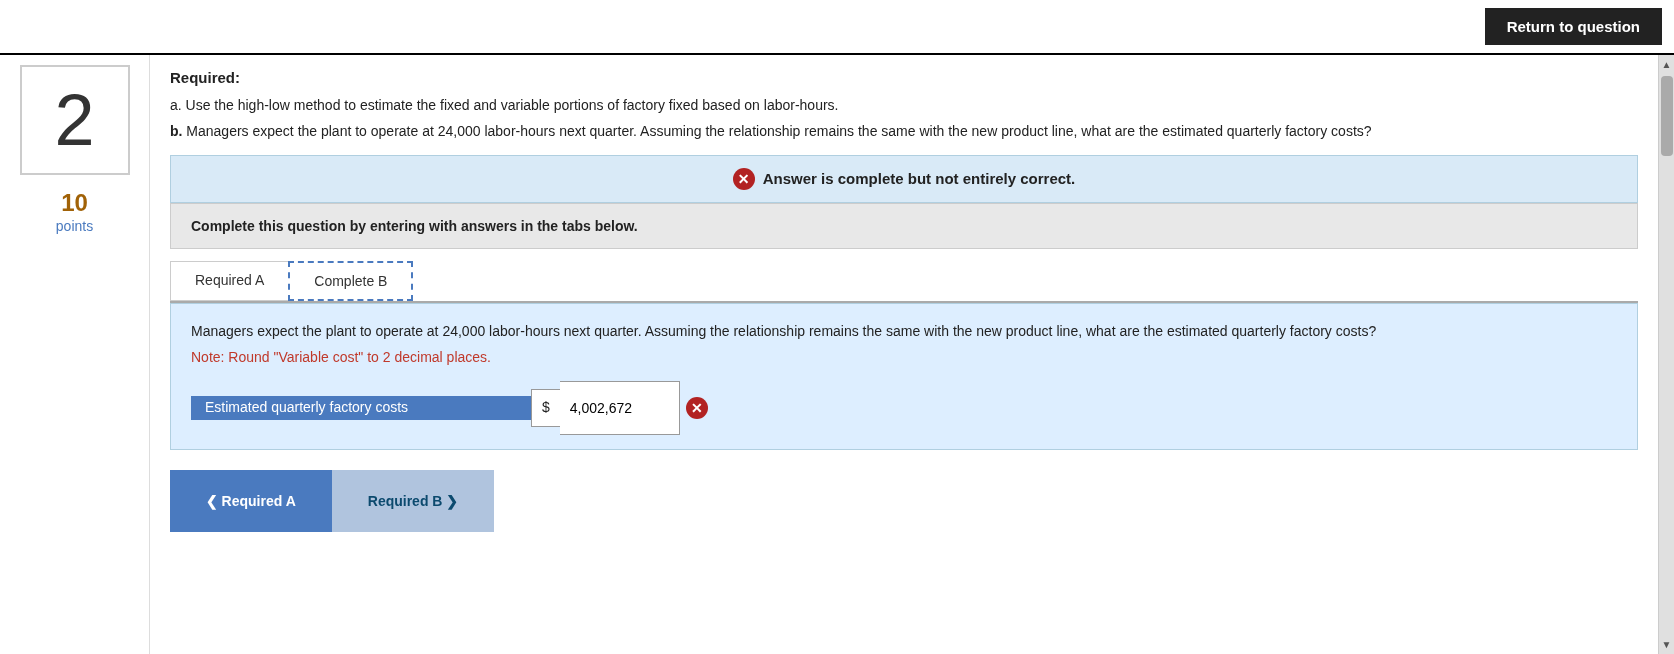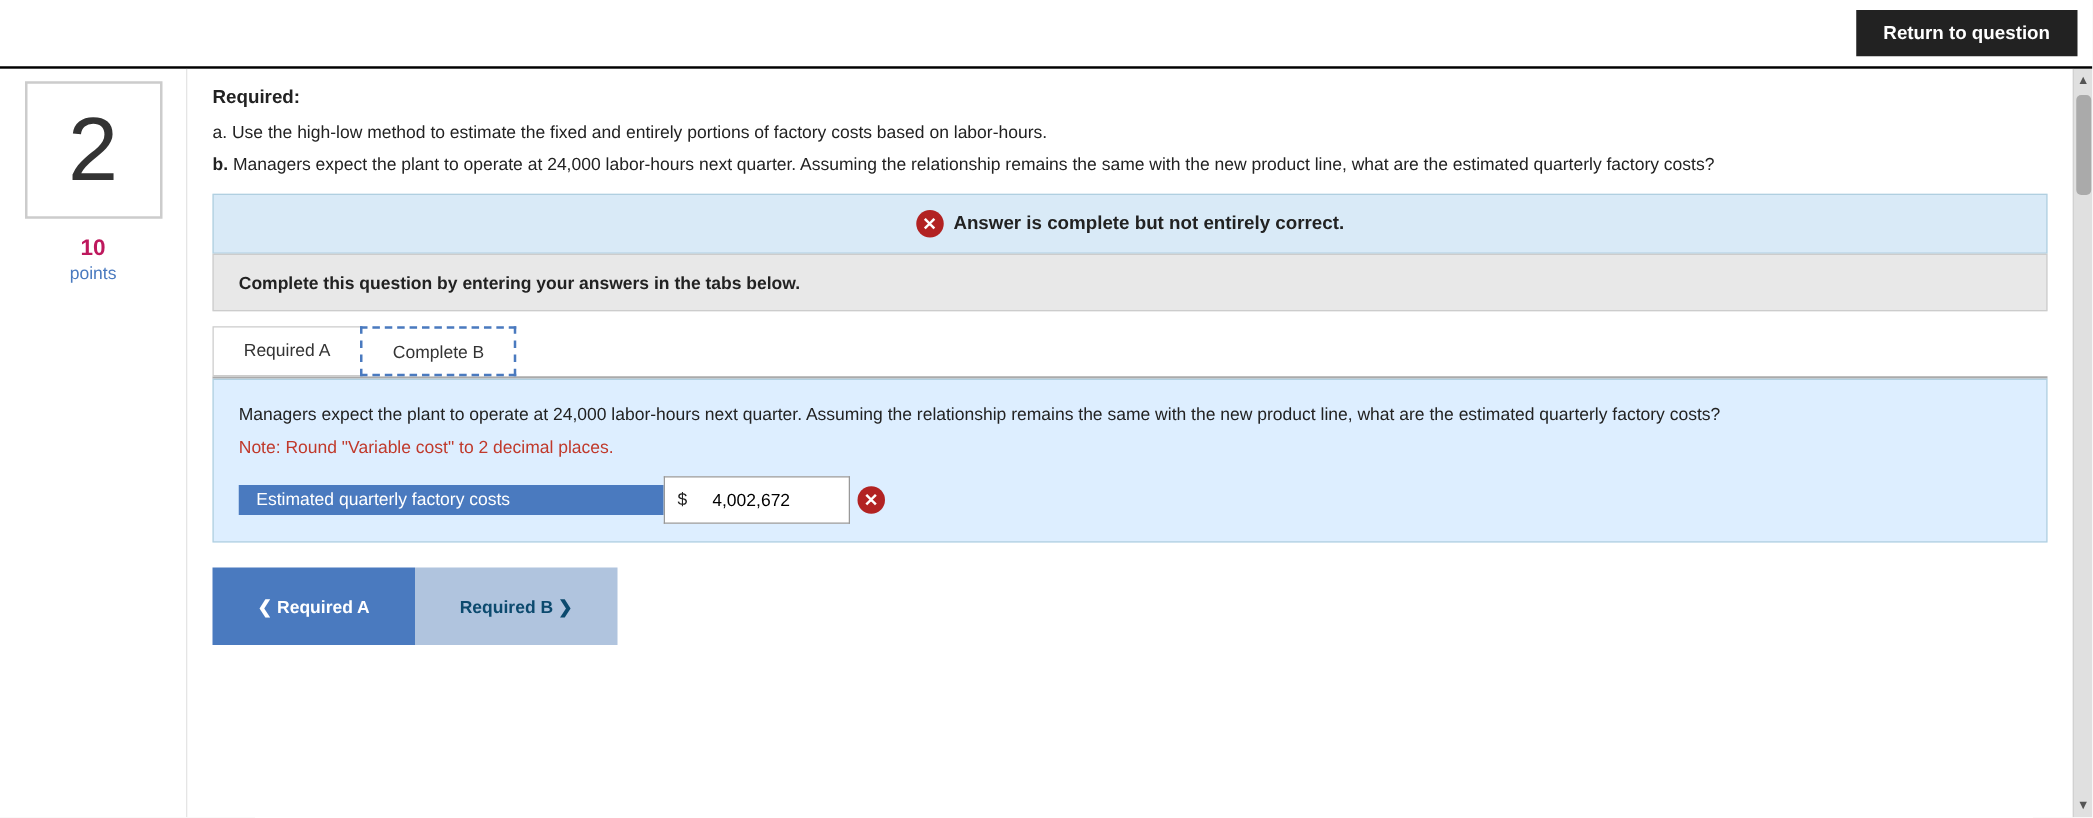--- a/index.html
+++ b/index.html
@@ -62,23 +62,23 @@
       border: 2px solid #ccc;
       display: flex;
       align-items: center;
       justify-content: center;
       font-size: 72px;
       font-weight: 300;
       color: #333;
       margin-bottom: 12px;
     }
     .points-label {
-      font-size: 18px;
-      font-weight: bold;
-      color: #be185d;
+      font-size: 24px;
+      font-weight: bold;
+      color: #a16207;
       line-height: 1.3;
     }
     .points-text {
       font-size: 14px;
       color: #4a7abf;
     }
 
     
     .right-panel {
       flex: 1;
@@ -206,21 +206,21 @@
       font-size: 14px;
       height: 38px;
       display: flex;
       align-items: center;
     }
     .input-field {
       border: 1px solid #999;
       border-left: none;
       padding: 8px 10px;
       font-size: 14px;
-      height: 38px;
+      height: 54px;
       width: 120px;
       outline: none;
       background: #fff;
     }
     .clear-btn {
       display: inline-flex;
       align-items: center;
       justify-content: center;
       width: 22px;
       height: 22px;
@@ -309,33 +309,33 @@
       </div>
       <span class="points-label">10</span>
       <span class="points-text">points</span>
     </div>
 
     <div class="right-panel">
 
       <div class="required-label">Required:</div>
 
       <div class="instructions">
-        <p>a. Use the high-low method to estimate the fixed and entirely portions of factory costs based on labor-hours.</p>
+        <p>a. Use the high-low method to estimate the fixed and variable portions of factory fixed based on labor-hours.</p>
         <p>
           <span class="bold-letter">b.</span><span> Managers expect the plant to operate at 24,000 labor-hours next quarter. Assuming the relationship remains the same with the new product line, what are the estimated quarterly factory costs?</span>
         </p>
       </div>
 
       <div class="answer-status-bar">
         <span class="status-icon">✕</span>
         <span class="status-text">Answer is complete but not entirely correct.</span>
       </div>
 
       <div class="complete-bar">
-        <span class="complete-bar-text">Complete this question by entering your answers in the tabs below.</span>
+        <span class="complete-bar-text">Complete this question by entering with answers in the tabs below.</span>
       </div>
 
       <div class="tabs-container">
         <div class="tab">Required A</div>
         <div class="tab active">Complete B</div>
       </div>
 
       <div class="tab-content">
         <p>Managers expect the plant to operate at 24,000 labor-hours next quarter. Assuming the relationship remains the same with the new product line, what are the estimated quarterly factory costs?</p>
         <p class="note-text">Note: Round "Variable cost" to 2 decimal places.</p>

